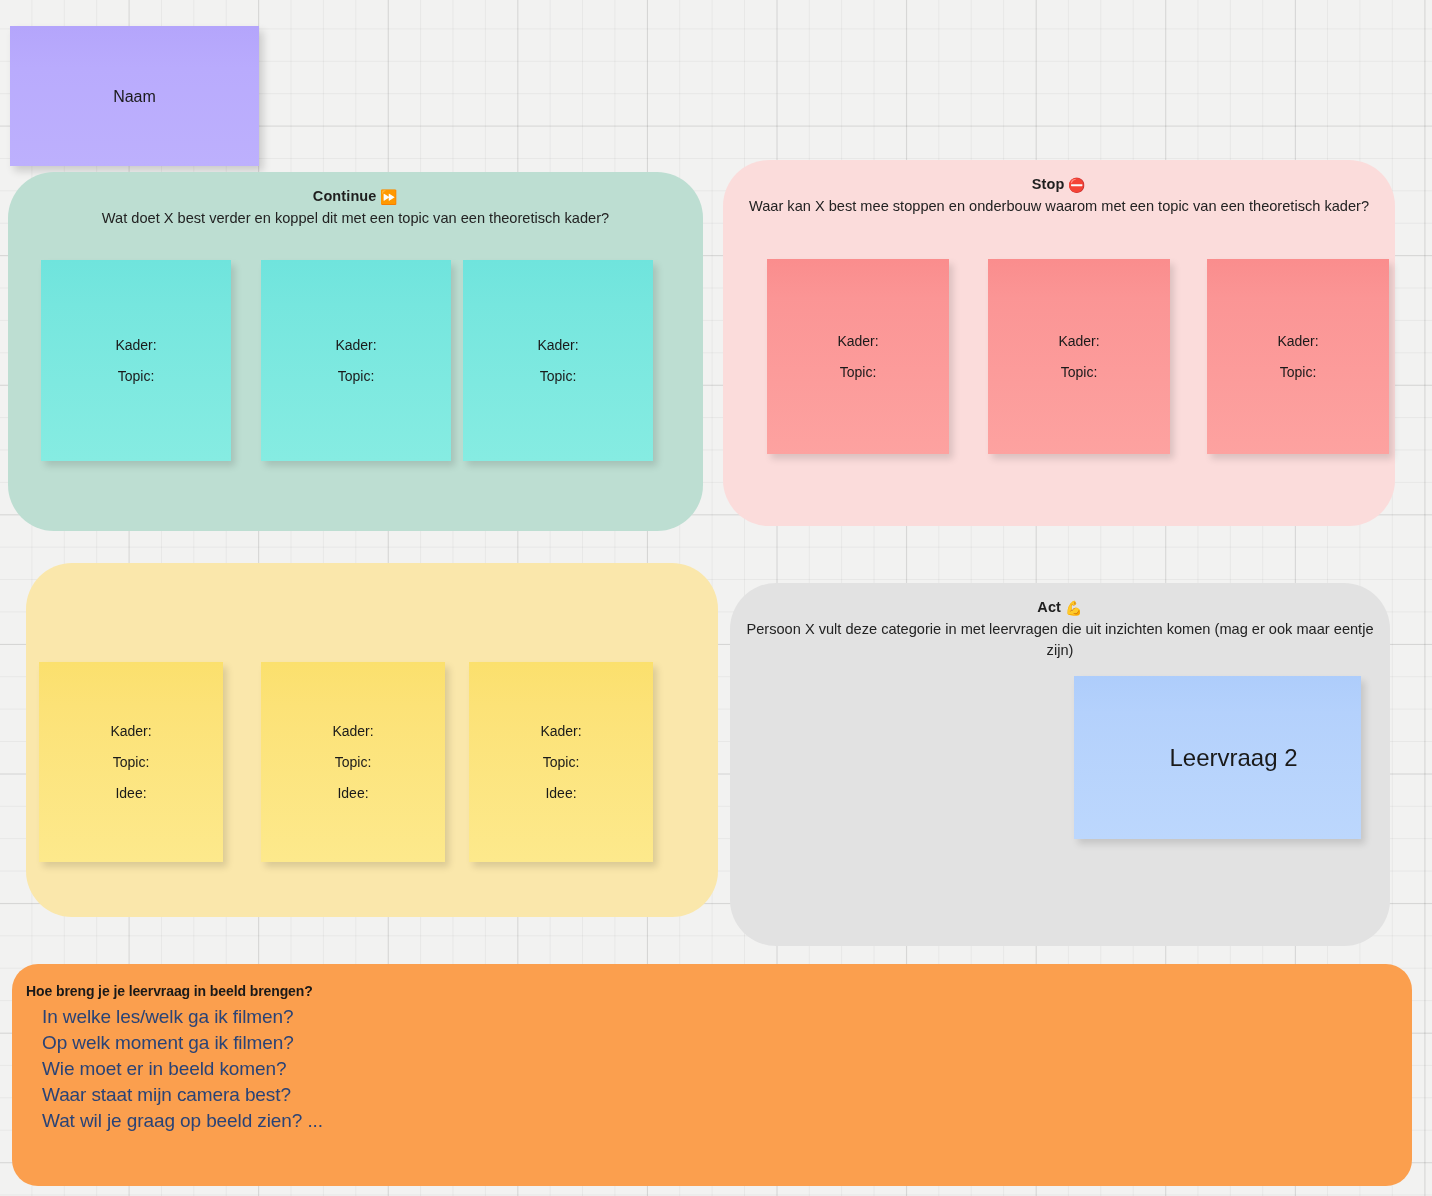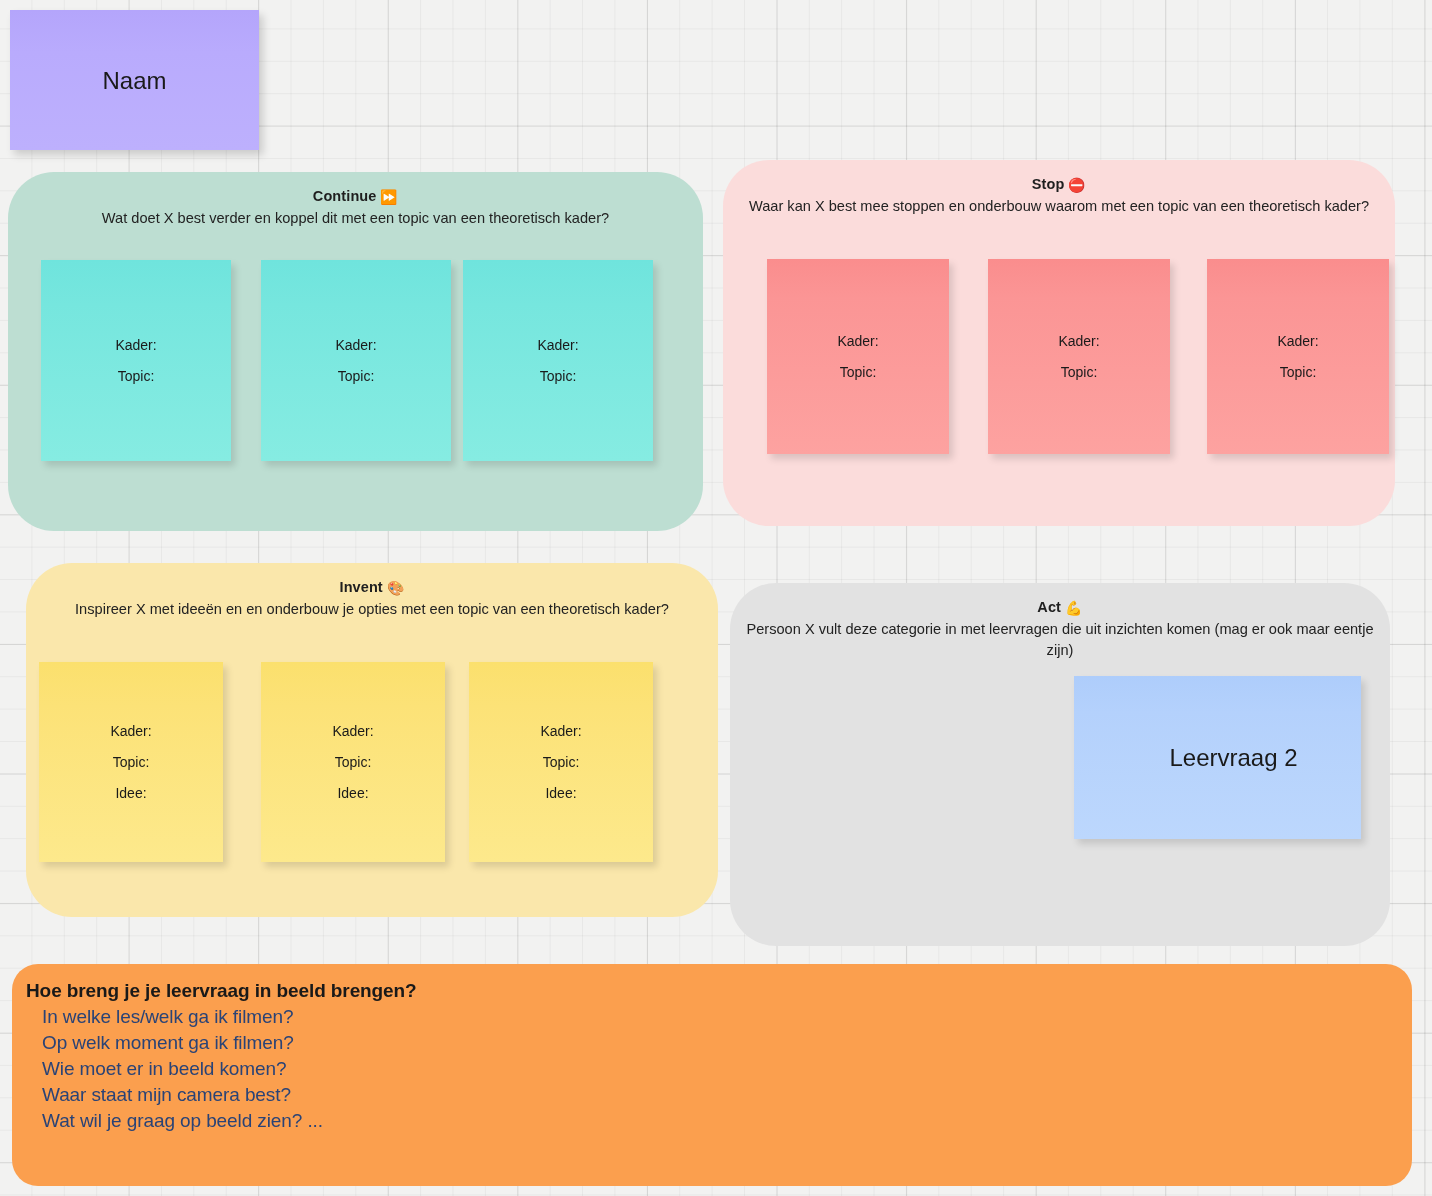--- a/index.html
+++ b/index.html
@@ -76,25 +76,25 @@
     color: #1a1a1a;
     font-size: 14px;
     line-height: 31px;
     box-shadow: 4px 5px 7px rgba(0,0,0,0.13);
   }
   .note-lines { white-space: pre-line; }
 
   
   #naam-note {
     left: 10px;
-    top: 10px;
+    top: 26px;
     width: 249px;
     height: 140px;
     background: linear-gradient(180deg,#b4a5fb 0%,#b9abfd 30%,#bdb0fd 100%);
-    font-size: 24px;
+    font-size: 16px;
     box-shadow: 4px 5px 8px rgba(0,0,0,0.16);
   }
 
   
   #panel-continue {
     left: 8px;  top: 172px;
     width: 695px; height: 359px;
     background: #bdded2;
   }
   #panel-continue .note {
@@ -151,21 +151,21 @@
   #footer-card {
     position: absolute;
     left: 12px; top: 964px;
     width: 1400px; height: 222px;
     background: #fb9f4e;
     border-radius: 26px;
     box-sizing: border-box;
     padding: 14px 14px 0 14px;
   }
   #footer-card .f-title {
-    font-size: 19px;
+    font-size: 14px;
     font-weight: bold;
     color: #191919;
     line-height: 26px;
     letter-spacing: -.1px;
   }
   #footer-card .f-line {
     font-size: 19px;
     font-weight: 400;
     color: #2a4376;
     line-height: 26px;
@@ -220,27 +220,20 @@
       <span class="note-lines">Kader:
 Topic:</span>
     </div>
     <div class="note" id="s-n3">
       <span class="note-lines">Kader:
 Topic:</span>
     </div>
   </div>
 
   <div class="panel" id="panel-invent">
-    <div class="panel-head">
-      <div class="panel-title">
-        <span>Invent</span>
-        <span class="emo">🎨</span>
-      </div>
-      <div class="panel-sub">Inspireer X met ideeën en en onderbouw je opties met een topic van een theoretisch kader?</div>
-    </div>
     <div class="note" id="i-n1">
       <span class="note-lines">Kader:
 Topic:
 Idee:</span>
     </div>
     <div class="note" id="i-n2">
       <span class="note-lines">Kader:
 Topic:
 Idee:</span>
     </div>

